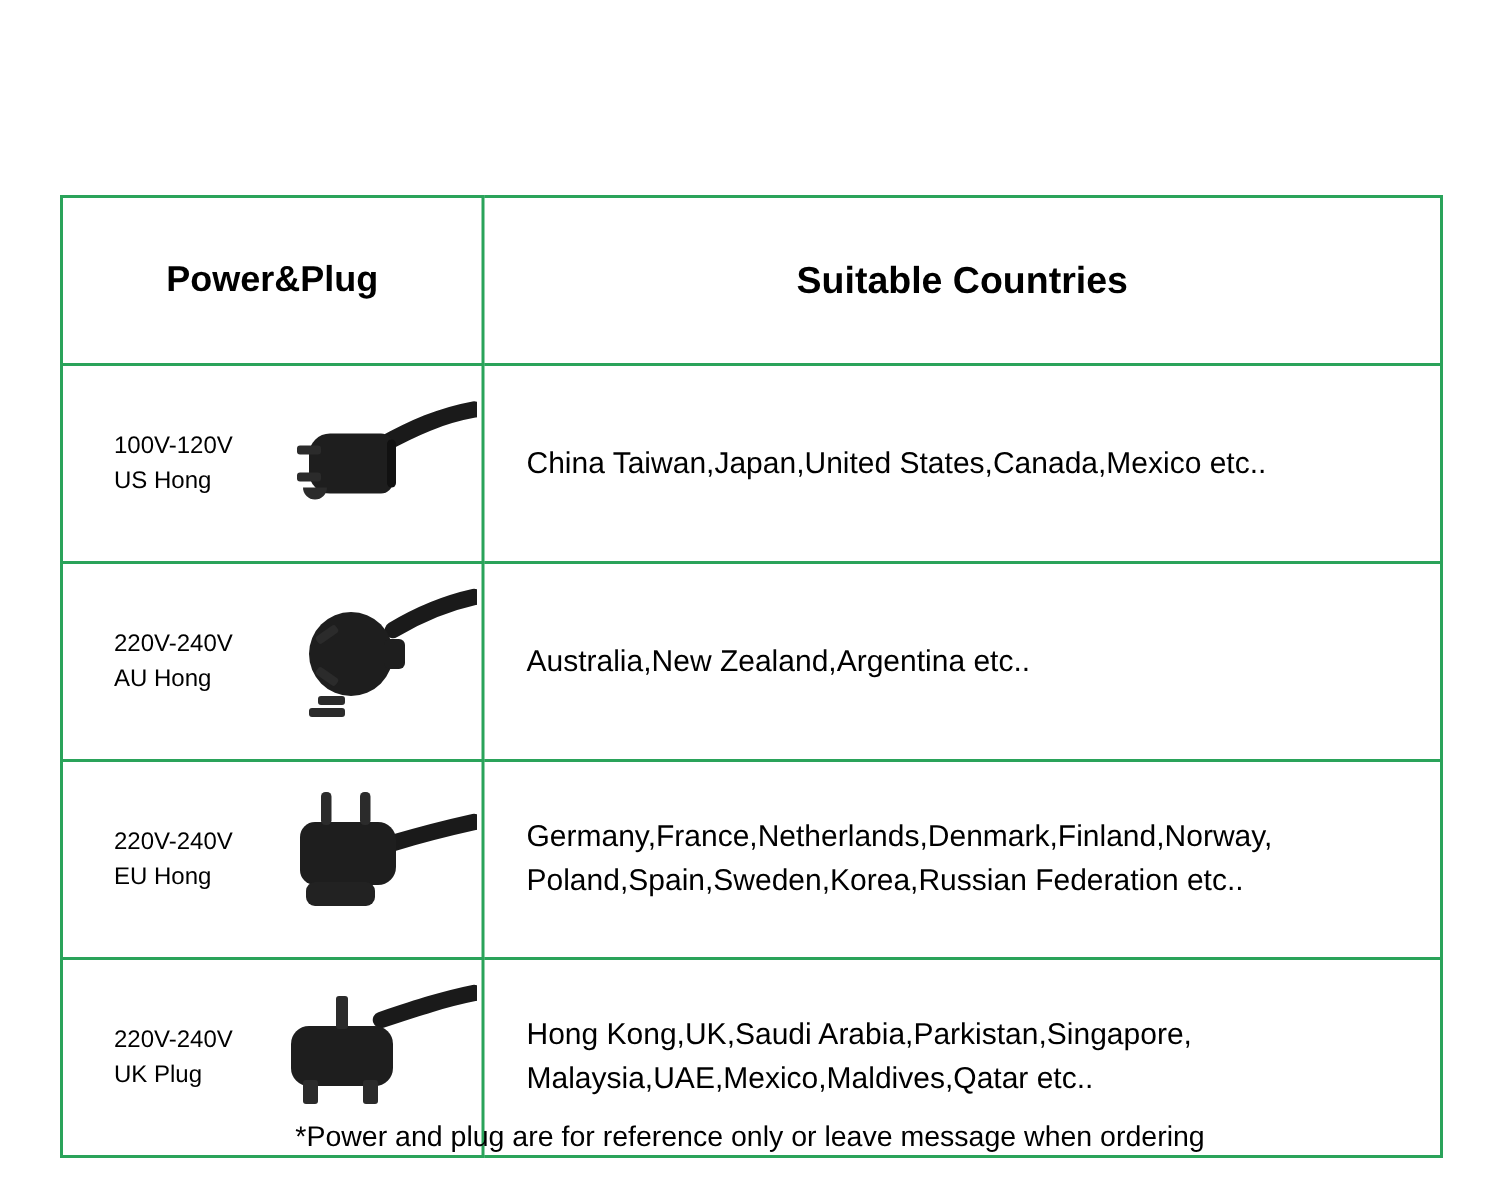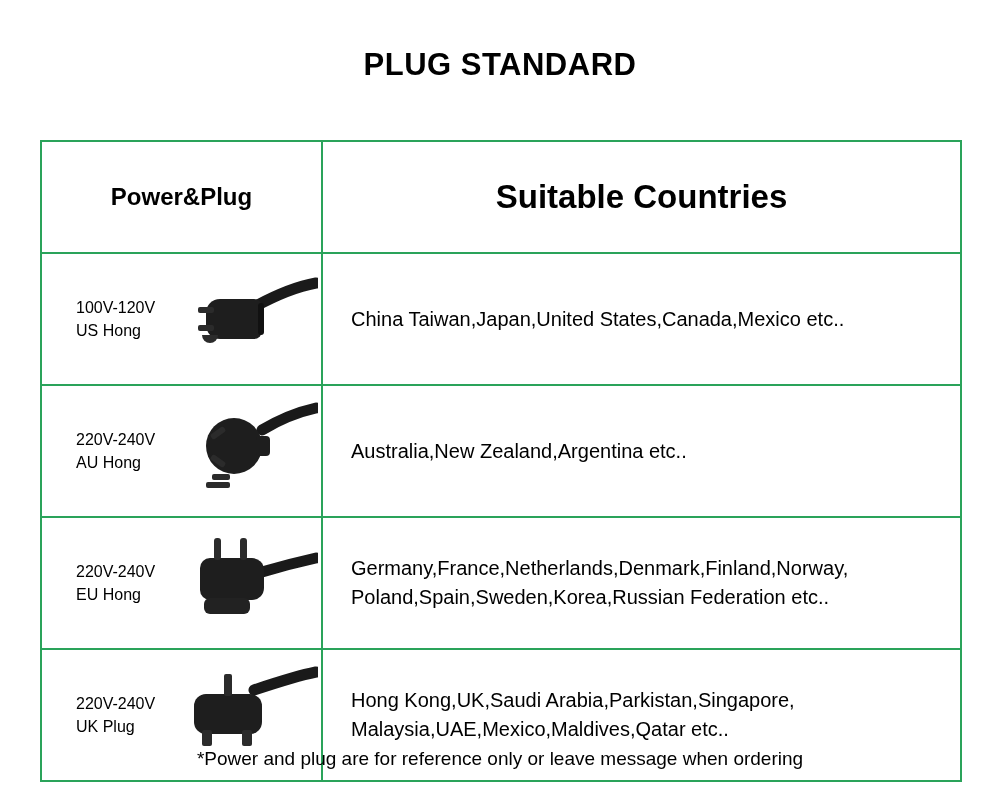--- a/index.html
+++ b/index.html
@@ -25,21 +25,21 @@
     font-size: 31px;
     font-weight: bold;
     letter-spacing: 0.5px;
     padding-top: 48px;
     padding-bottom: 0;
     line-height: 1.1;
   }
   .table-wrap {
     position: absolute;
     left: 40px;
-    top: 140px;
+    top: 130px;
     width: 920px;
   }
   table.plug-table {
     border-collapse: collapse;
     width: 920px;
     table-layout: fixed;
   }
   table.plug-table td, table.plug-table th {
     border: 2px solid #2aa35a;
     padding: 0;
@@ -48,21 +48,21 @@
   .col-plug { width: 281px; }
   .col-countries { width: 639px; }
 
   .header-cell {
     height: 110px;
     text-align: center;
     font-size: 24px;
     font-weight: bold;
   }
   .header-cell.countries {
-    font-size: 33px;
+    font-size: 25px;
   }
 
   .plug-cell {
     height: 130px;
     position: relative;
   }
   .plug-inner {
     display: flex;
     align-items: center;
     height: 92px;
@@ -96,21 +96,20 @@
     top: 748px;
     text-align: center;
     font-size: 19px;
   }
 </style>
 </head>
 <body>
 
 <div class="page">
 
-  <div class="title">PLUG STANDARD</div>
 
   <div class="table-wrap">
     <table class="plug-table">
       <colgroup>
         <col class="col-plug">
         <col class="col-countries">
       </colgroup>
       <tbody>
         <tr>
           <td class="header-cell">Power&amp;Plug</td>

